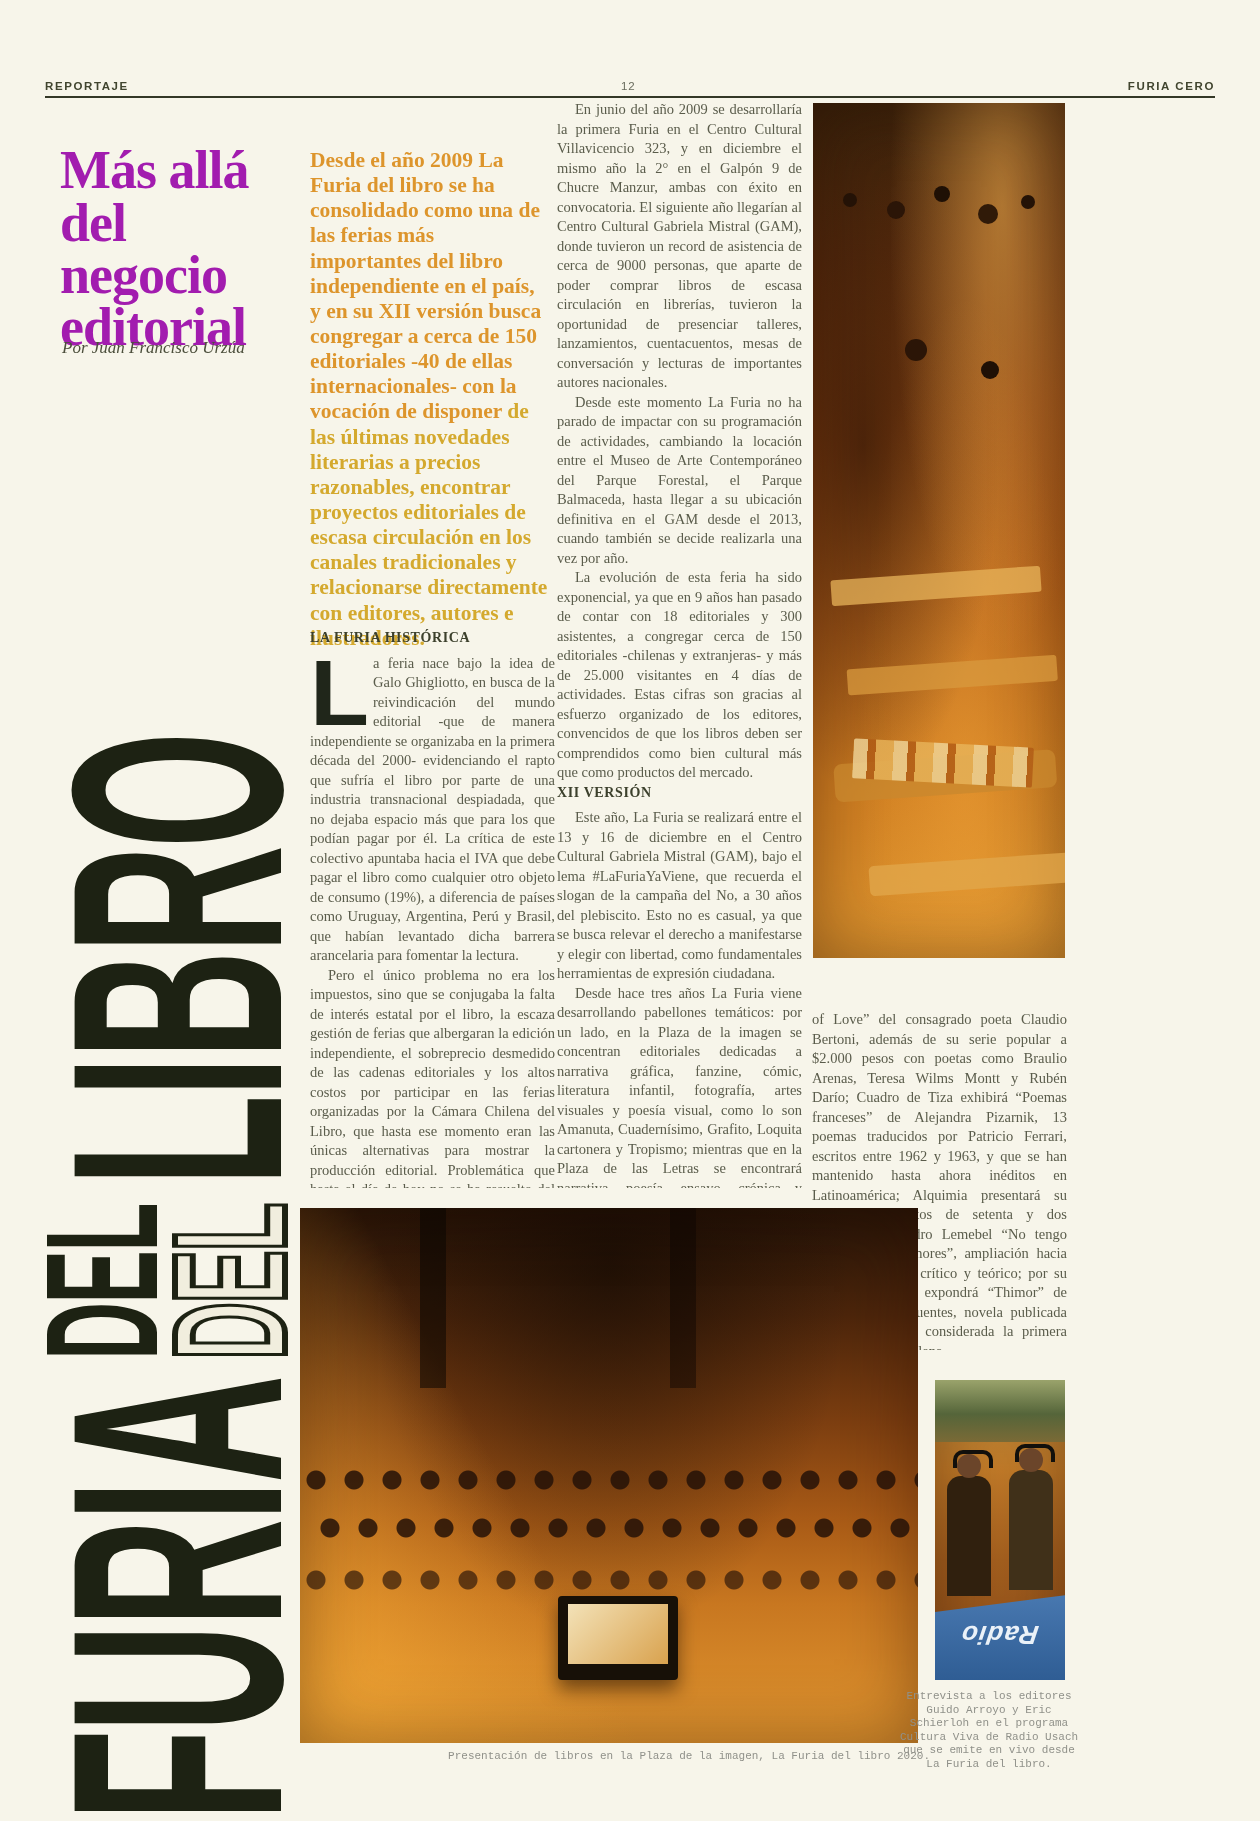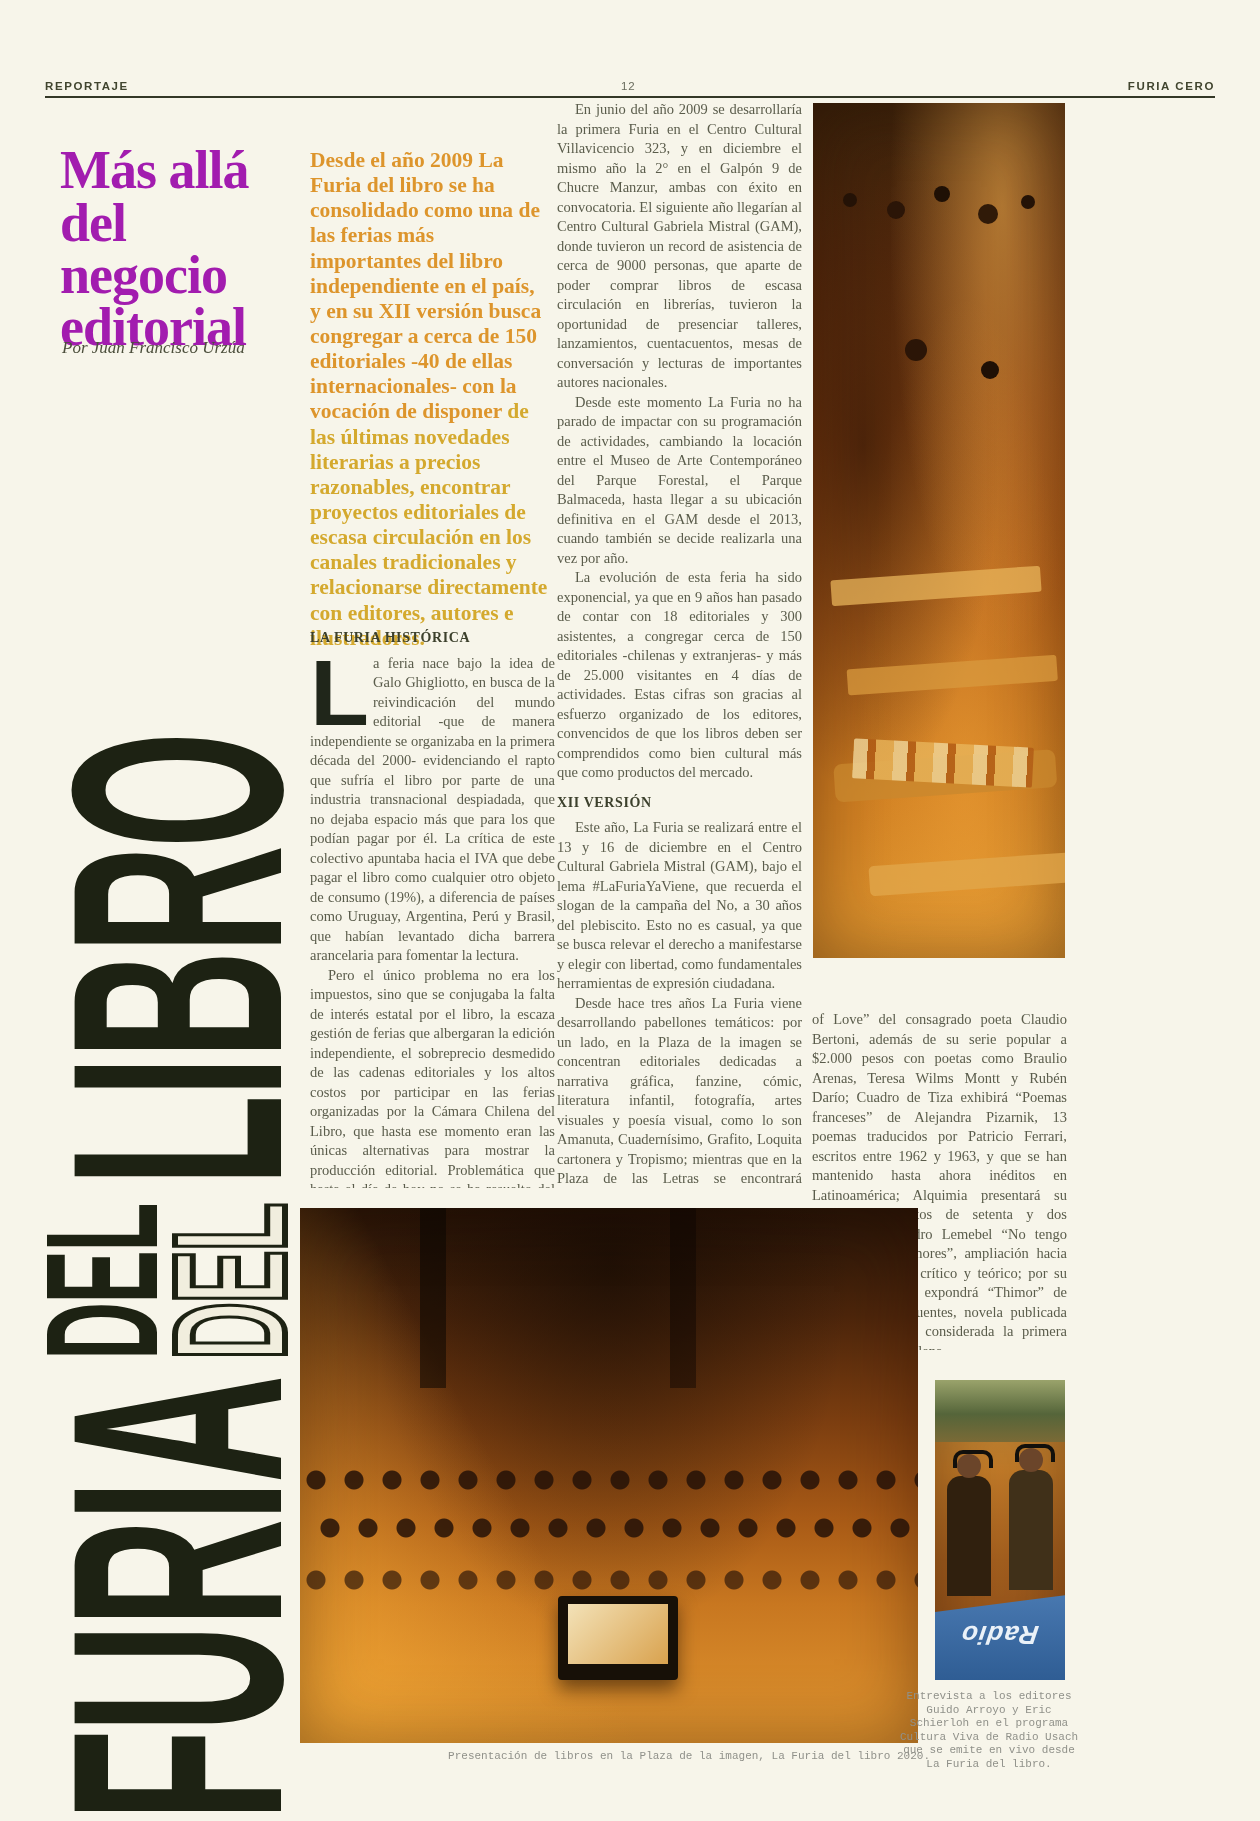--- a/index.html
+++ b/index.html
@@ -29,21 +29,21 @@
   .lead .lp2{color:#d4a92e;}
 
   
   .bodycol{font-size:14.5px;line-height:19.5px;color:#5a5c4b;text-align:justify;hyphens:auto;}
   .bodycol p{margin:0;}
   .bodycol p.ind{text-indent:18px;}
   .sec-head{font-family:"Liberation Serif",serif;font-weight:bold;font-size:14px;
     letter-spacing:0.6px;color:#3c402c;margin:0 0 6px 0;}
   .col2{left:310px;top:628px;width:245px;height:560px;overflow:hidden;}
   .col3{left:557px;top:100px;width:245px;height:1088px;overflow:hidden;}
-  .col3 .sec-head{margin-top:10px;}
+  .col3 .sec-head{}
   .col4t{left:812px;top:1010px;width:255px;height:340px;overflow:hidden;}
   .dropcap{float:left;font-family:"Liberation Sans",sans-serif;font-weight:bold;
     font-size:92px;line-height:74px;height:76px;width:54px;color:#20261a;margin:2px 9px 0 0;
     transform:scaleX(1.05);transform-origin:0 0;}
 
   
   .banner{left:42px;top:1821px;width:1190px;height:252px;
     transform:rotate(-90deg);transform-origin:0 0;overflow:hidden;}
   .banner-inner{display:flex;align-items:flex-end;height:252px;white-space:nowrap;
     transform:scaleX(0.5);transform-origin:0 100%;

